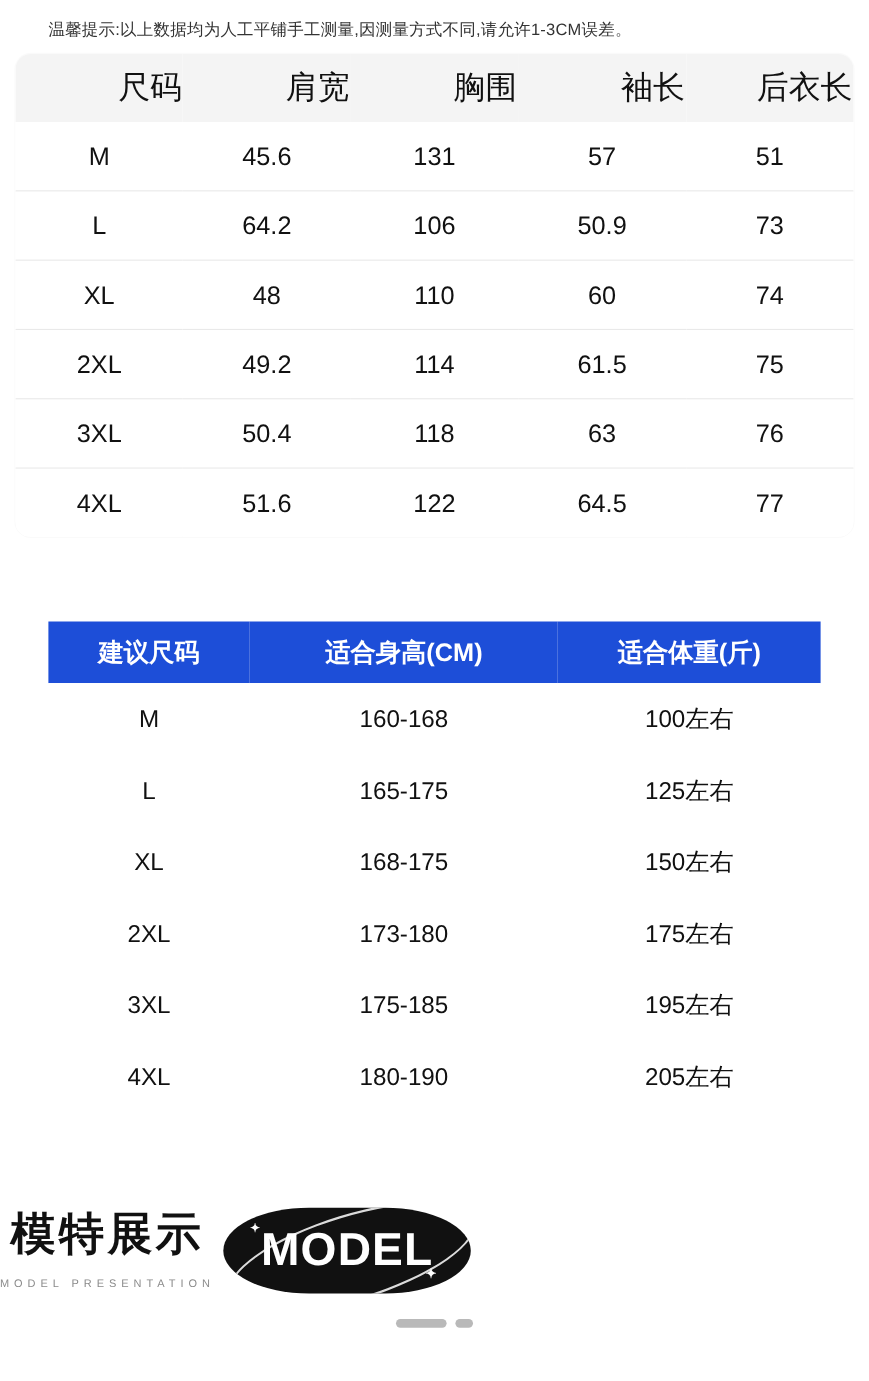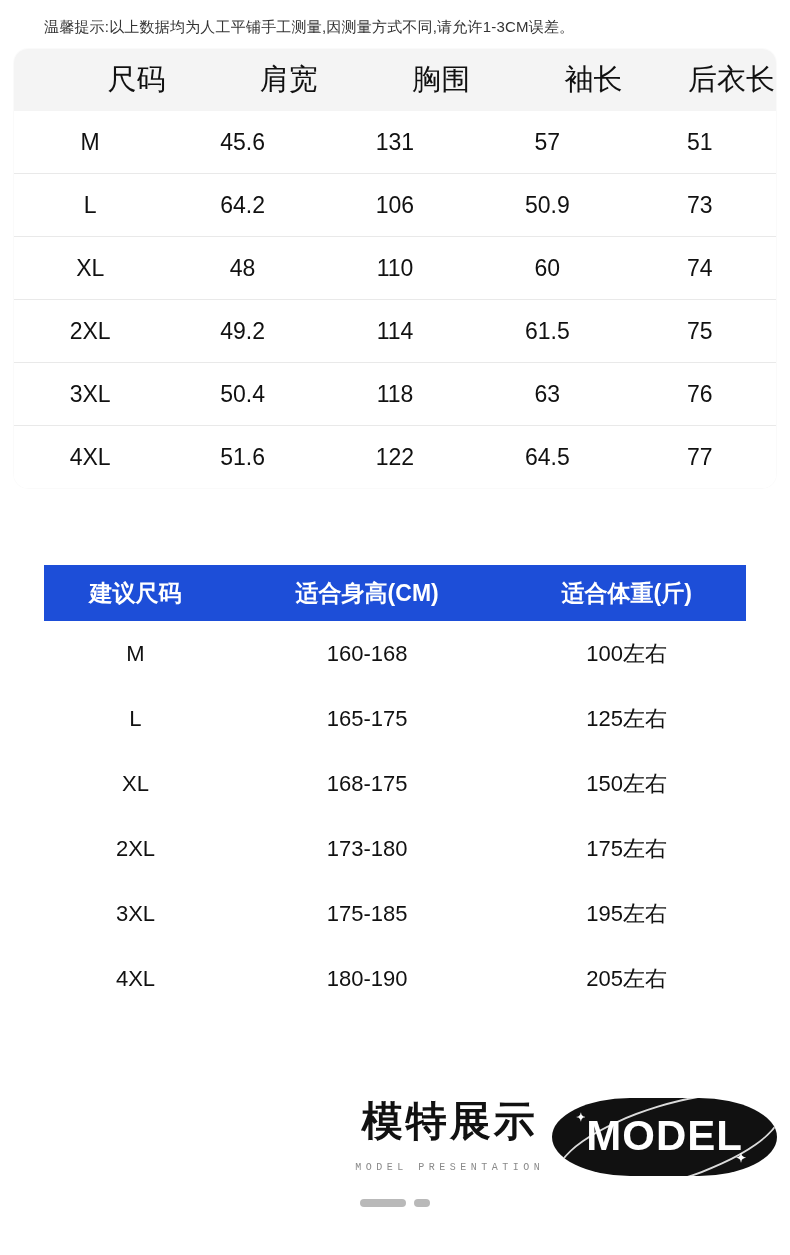--- a/index.html
+++ b/index.html
@@ -103,21 +103,21 @@
   .rec-col-2 { width: 34%; }
 
   
   .model-banner {
     position: absolute;
     left: 0;
     right: 13px;
     top: 1098px;
     display: flex;
     align-items: center;
-    justify-content: flex-end;
+    justify-content: flex-start;
   }
   .model-banner-inner {
     display: flex;
     align-items: center;
     gap: 6px;
   }
   .model-cn-block {
     display: flex;
     flex-direction: column;
     align-items: center;
@@ -129,21 +129,20 @@
     letter-spacing: 3px;
     color: #111111;
     line-height: 1;
   }
   .model-sub {
     margin-top: 20px;
     font-size: 10px;
     letter-spacing: 4.5px;
     color: #8a8a8a;
     white-space: nowrap;
-    font-family: Liberation Mono, monospace;
   }
   .model-pill {
     position: relative;
     background: #111111;
     color: #ffffff;
     border-radius: 120px/60px;
     padding: 17px 34px 19px 34px;
     font-size: 42px;
     font-weight: bold;
     letter-spacing: 1px;

